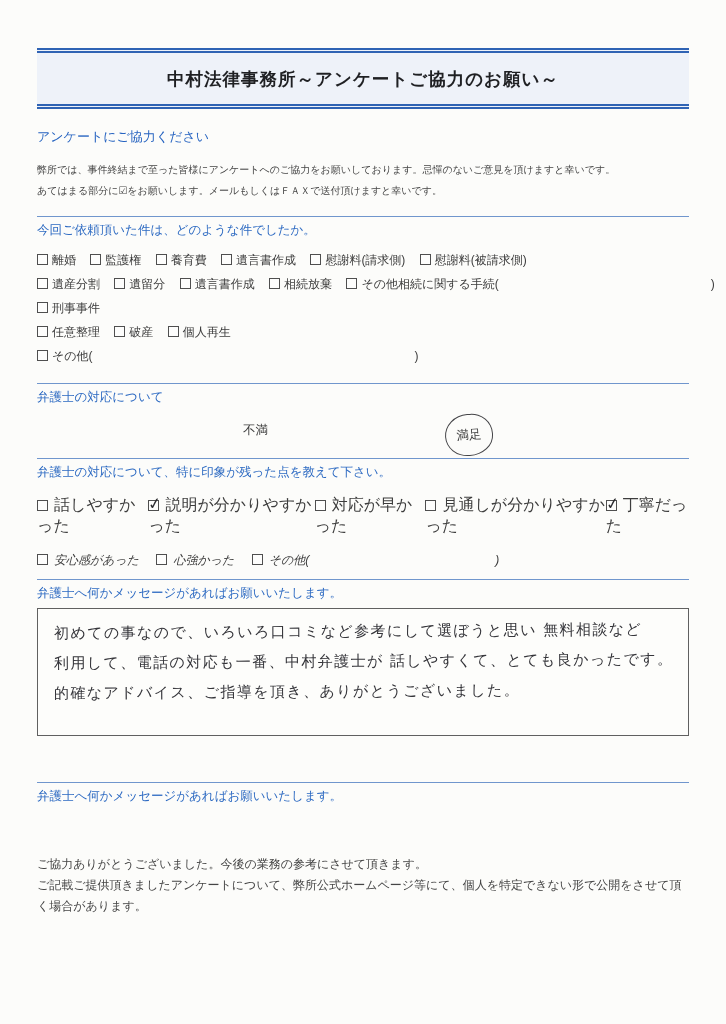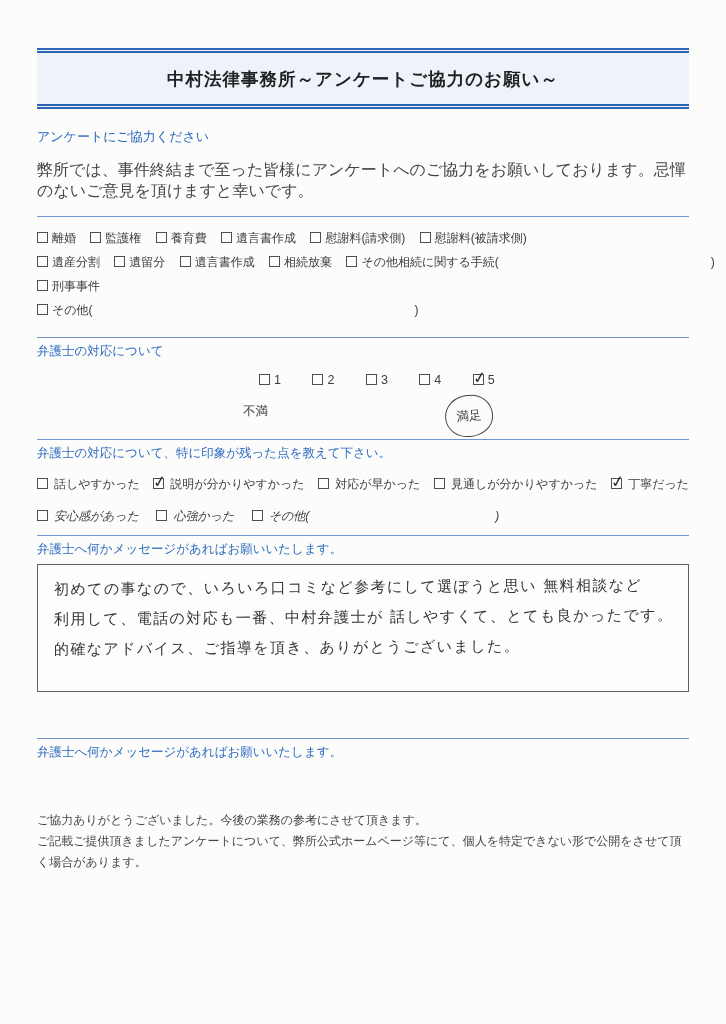--- a/index.html
+++ b/index.html
@@ -33,21 +33,21 @@
     letter-spacing: 1px;
   }
 
   
   .intro-heading {
     margin-top: 19px;
     color: #2764c1;
     font-size: 13px;
     font-weight: normal;
   }
-  .intro-body { margin-top: 13px; font-size: 16px; line-height: 21px; color: #454545; }
+  .intro-body { margin-top: 13px; font-size: 10px; line-height: 21px; color: #454545; }
 
   
   .rule { border: none; border-top: 1.2px solid #7096cd; margin: 0; }
   .sec-heading { color: #2d6ac2; font-size: 12.5px; padding-top: 5px; }
 
   
   .cb-row { font-size: 12px; color: #3c3c3c; white-space: nowrap; }
   .cb-item { display: inline-block; }
   .cb-box {
     display: inline-block;
@@ -84,21 +84,21 @@
   .satisfied-circle {
     position: absolute; left: 408px; top: 0;
     width: 48px; height: 42px;
     border: 1.6px solid #454548;
     border-radius: 50% 46% 52% 48% / 52% 50% 48% 50%;
     display: flex; align-items: center; justify-content: center;
     transform: rotate(-4deg);
   }
 
   
-  .imp-row1 { margin-top: 14px; display: flex; justify-content: space-between; font-size: 12px; text-align: center; }
+  .imp-row1 { margin-top: 14px; display: flex; justify-content: space-between; font-size: 16px; }
   .imp-row2 { margin-top: 15px; margin-bottom: 10px; font-size: 12px; font-style: italic; }
   .imp-row2 .cb-item { margin-right: 14px; }
   .imp-row1 .cb-box, .imp-row2 .cb-box { margin-right: 6px; }
 
   
   .hand {
     font-family: "DejaVu Sans", cursive;
     color: #35353a;
     letter-spacing: 1.4px;
   }
@@ -124,56 +124,56 @@
 <div class="sheet">
   <div class="content">
 
     <div class="title-band">
       <h1>中村法律事務所～アンケートご協力のお願い～</h1>
     </div>
 
     <div class="intro-heading">アンケートにご協力ください</div>
     <div class="intro-body">
       <div>弊所では、事件終結まで至った皆様にアンケートへのご協力をお願いしております。忌憚のないご意見を頂けますと幸いです。</div>
+      <div>あてはまる部分に☑をお願いします。メールもしくはＦＡＸで送付頂けますと幸いです。</div>
     </div>
 
     <hr class="rule mt-sec">
+    <div class="sec-heading">今回ご依頼頂いた件は、どのような件でしたか。</div>
     <div class="case-rows">
       <div class="cb-row">
         <span class="cb-item"><span class="cb-box"></span><span>離婚</span></span>
         <span class="cb-item"><span class="cb-box"></span><span>監護権</span></span>
         <span class="cb-item"><span class="cb-box"></span><span>養育費</span></span>
         <span class="cb-item"><span class="cb-box"></span><span>遺言書作成</span></span>
         <span class="cb-item"><span class="cb-box"></span><span>慰謝料(請求側)</span></span>
         <span class="cb-item"><span class="cb-box"></span><span>慰謝料(被請求側)</span></span>
       </div>
       <div class="cb-row">
         <span class="cb-item"><span class="cb-box"></span><span>遺産分割</span></span>
         <span class="cb-item"><span class="cb-box"></span><span>遺留分</span></span>
         <span class="cb-item"><span class="cb-box"></span><span>遺言書作成</span></span>
         <span class="cb-item"><span class="cb-box"></span><span>相続放棄</span></span>
         <span class="cb-item"><span class="cb-box"></span><span>その他相続に関する手続(</span><span class="sp-215"></span><span class="paren">)</span></span>
       </div>
       <div class="cb-row">
         <span class="cb-item"><span class="cb-box"></span><span>刑事事件</span></span>
       </div>
       <div class="cb-row">
+        <span class="cb-item"><span class="cb-box"></span><span>任意整理</span></span>
+        <span class="cb-item"><span class="cb-box"></span><span>破産</span></span>
+        <span class="cb-item"><span class="cb-box"></span><span>個人再生</span></span>
+      </div>
+      <div class="cb-row">
         <span class="cb-item"><span class="cb-box"></span><span>その他(</span><span class="sp-325"></span><span class="paren">)</span></span>
       </div>
     </div>
 
     <hr class="rule mt-sec">
     <div class="sec-heading">弁護士の対応について</div>
-    <div class="rating-row">
-      <span class="cb-item"><span class="cb-box"></span><span>1</span></span>
-      <span class="cb-item"><span class="cb-box"></span><span>2</span></span>
-      <span class="cb-item"><span class="cb-box"></span><span>3</span></span>
-      <span class="cb-item"><span class="cb-box"></span><span>4</span></span>
-      <span class="cb-item"><span class="cb-box checked"></span><span>5</span></span>
-    </div>
     <div class="rating-labels">
       <span class="label-dissatisfied">不満</span>
       <span class="satisfied-circle">
           <span>満足</span>
         </span>
     </div>
 
     <hr class="rule">
     <div class="sec-heading">弁護士の対応について、特に印象が残った点を教えて下さい。</div>
     <div class="imp-row1">

